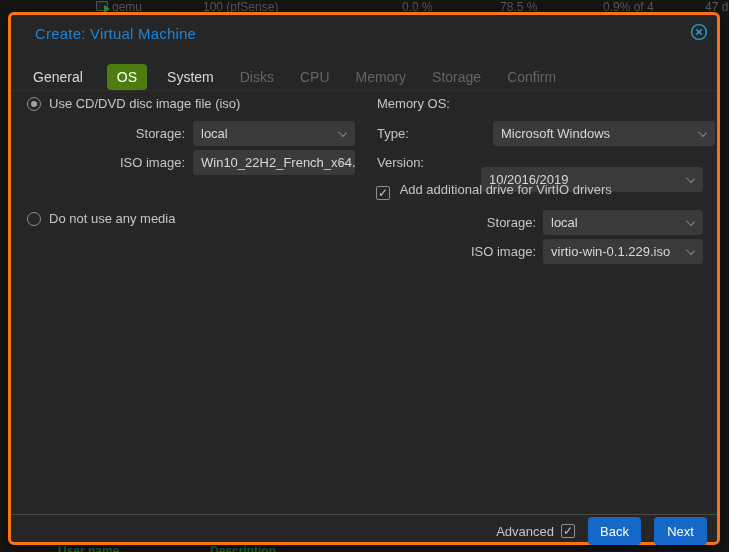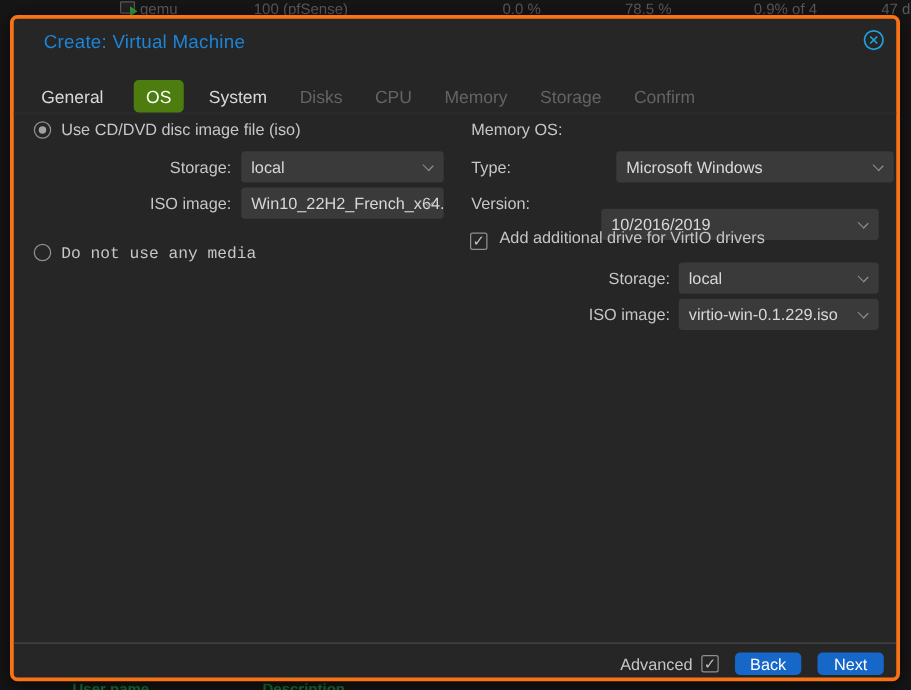--- a/index.html
+++ b/index.html
@@ -93,21 +93,21 @@
   .abs { position:absolute; }
 
   
   .dlg-footer {
     position:absolute; left:0; top:499px; width:100%; height:33px;
     border-top:1px solid #4a4a4a;
     display:flex; align-items:center; justify-content:flex-end; padding-right:10px;
   }
   .adv-label { font-size:13px; color:#c6c6c6; margin-right:7px; }
   .btn {
-    height:18px; min-width:53px; padding:0 12px; margin-left:13px;
+    height:28px; min-width:53px; padding:0 12px; margin-left:13px;
     background:#1568c8; color:#ffffff; border:none; border-radius:4px;
     font-size:13px; font-family:"Liberation Sans",sans-serif; cursor:pointer;
   }
 </style>
 </head>
 <body>
 
 <div class="bg-toprow">
   <i class="bg-vm-icon"></i>
   <span style="left:112px">qemu</span>
@@ -158,21 +158,21 @@
       <i class="chev"></i>
     </div>
 
     <div class="abs lbl" style="left:0; top:59px; width:174px; text-align:right; line-height:25px;">ISO image:</div>
     <div class="field" style="left:182px; top:59px; width:162px;">
       <span>Win10_22H2_French_x64.iso</span>
       <i class="chev"></i>
     </div>
 
 
-    <div class="abs" style="left:16px; top:104px;font-family:Liberation Mono, monospace;">
+    <div class="abs" style="left:16px; top:120px;">
       <span class="radio"></span><span class="lbl">Do not use any media</span>
     </div>
 
     <div class="abs lbl" style="left:366px; top:5px;">Memory OS:</div>
 
     <div class="abs lbl" style="left:366px; top:30px; line-height:25px;">Type:</div>
     <div class="field" style="left:470px; top:30px; width:222px;margin-left:12px;">
       <span>Microsoft Windows</span>
       <i class="chev"></i>
     </div>

